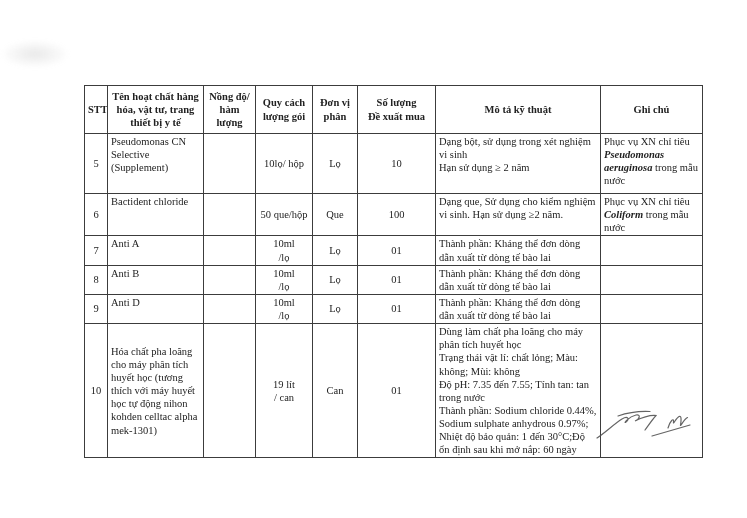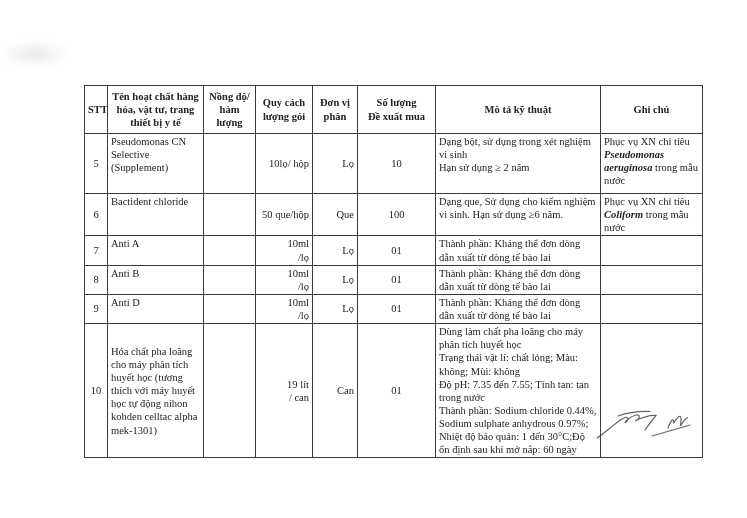--- a/index.html
+++ b/index.html
@@ -32,21 +32,21 @@
     padding:1px 3px;
     overflow:hidden;
   }
   table.doc th{
     font-weight:bold;
     text-align:center;
     vertical-align:middle;
     white-space:pre-line;
   }
   td{vertical-align:top;}
-  td.c{text-align:right;vertical-align:middle;white-space:pre-line;}
+  td.c{text-align:center;vertical-align:middle;white-space:pre-line;}
   td.num{text-align:center;vertical-align:middle;}
   td.vmid{vertical-align:middle;font-family:Liberation Serif, serif;}
   td.desc{white-space:pre-line;text-align:left;margin-left:48px;}
   tr.rh-head{height:48px;}
   tr.rh-5{height:60px;}
   tr.rh-6{height:34px;}
   tr.rh-7{height:26px;}
   tr.rh-8{height:27px;}
   tr.rh-9{height:26px;}
   tr.rh-10{height:109px;}
@@ -104,21 +104,21 @@
 Hạn sử dụng ≥ 2 năm</td>
         <td class="desc"><span>Phục vụ XN chỉ tiêu </span><span class="it">Pseudomonas aeruginosa</span><span> trong mẫu nước</span></td>
       </tr>
       <tr class="rh-6">
         <td class="num">6</td>
         <td>Bactident chloride</td>
         <td></td>
         <td class="c">50 que/hộp</td>
         <td class="c">Que</td>
         <td class="num">100</td>
-        <td class="desc">Dạng que, Sử dụng cho kiểm nghiệm vi sinh. Hạn sử dụng ≥6 năm.</td>
+        <td class="desc">Dạng que, Sử dụng cho kiểm nghiệm vi sinh. Hạn sử dụng ≥2 năm.</td>
         <td class="desc"><span>Phục vụ XN chỉ tiêu </span><span class="it">Coliform</span><span> trong mẫu nước</span></td>
       </tr>
       <tr class="rh-7">
         <td class="num">7</td>
         <td>Anti A</td>
         <td></td>
         <td class="c">10ml
 /lọ</td>
         <td class="c">Lọ</td>
         <td class="num">01</td>

